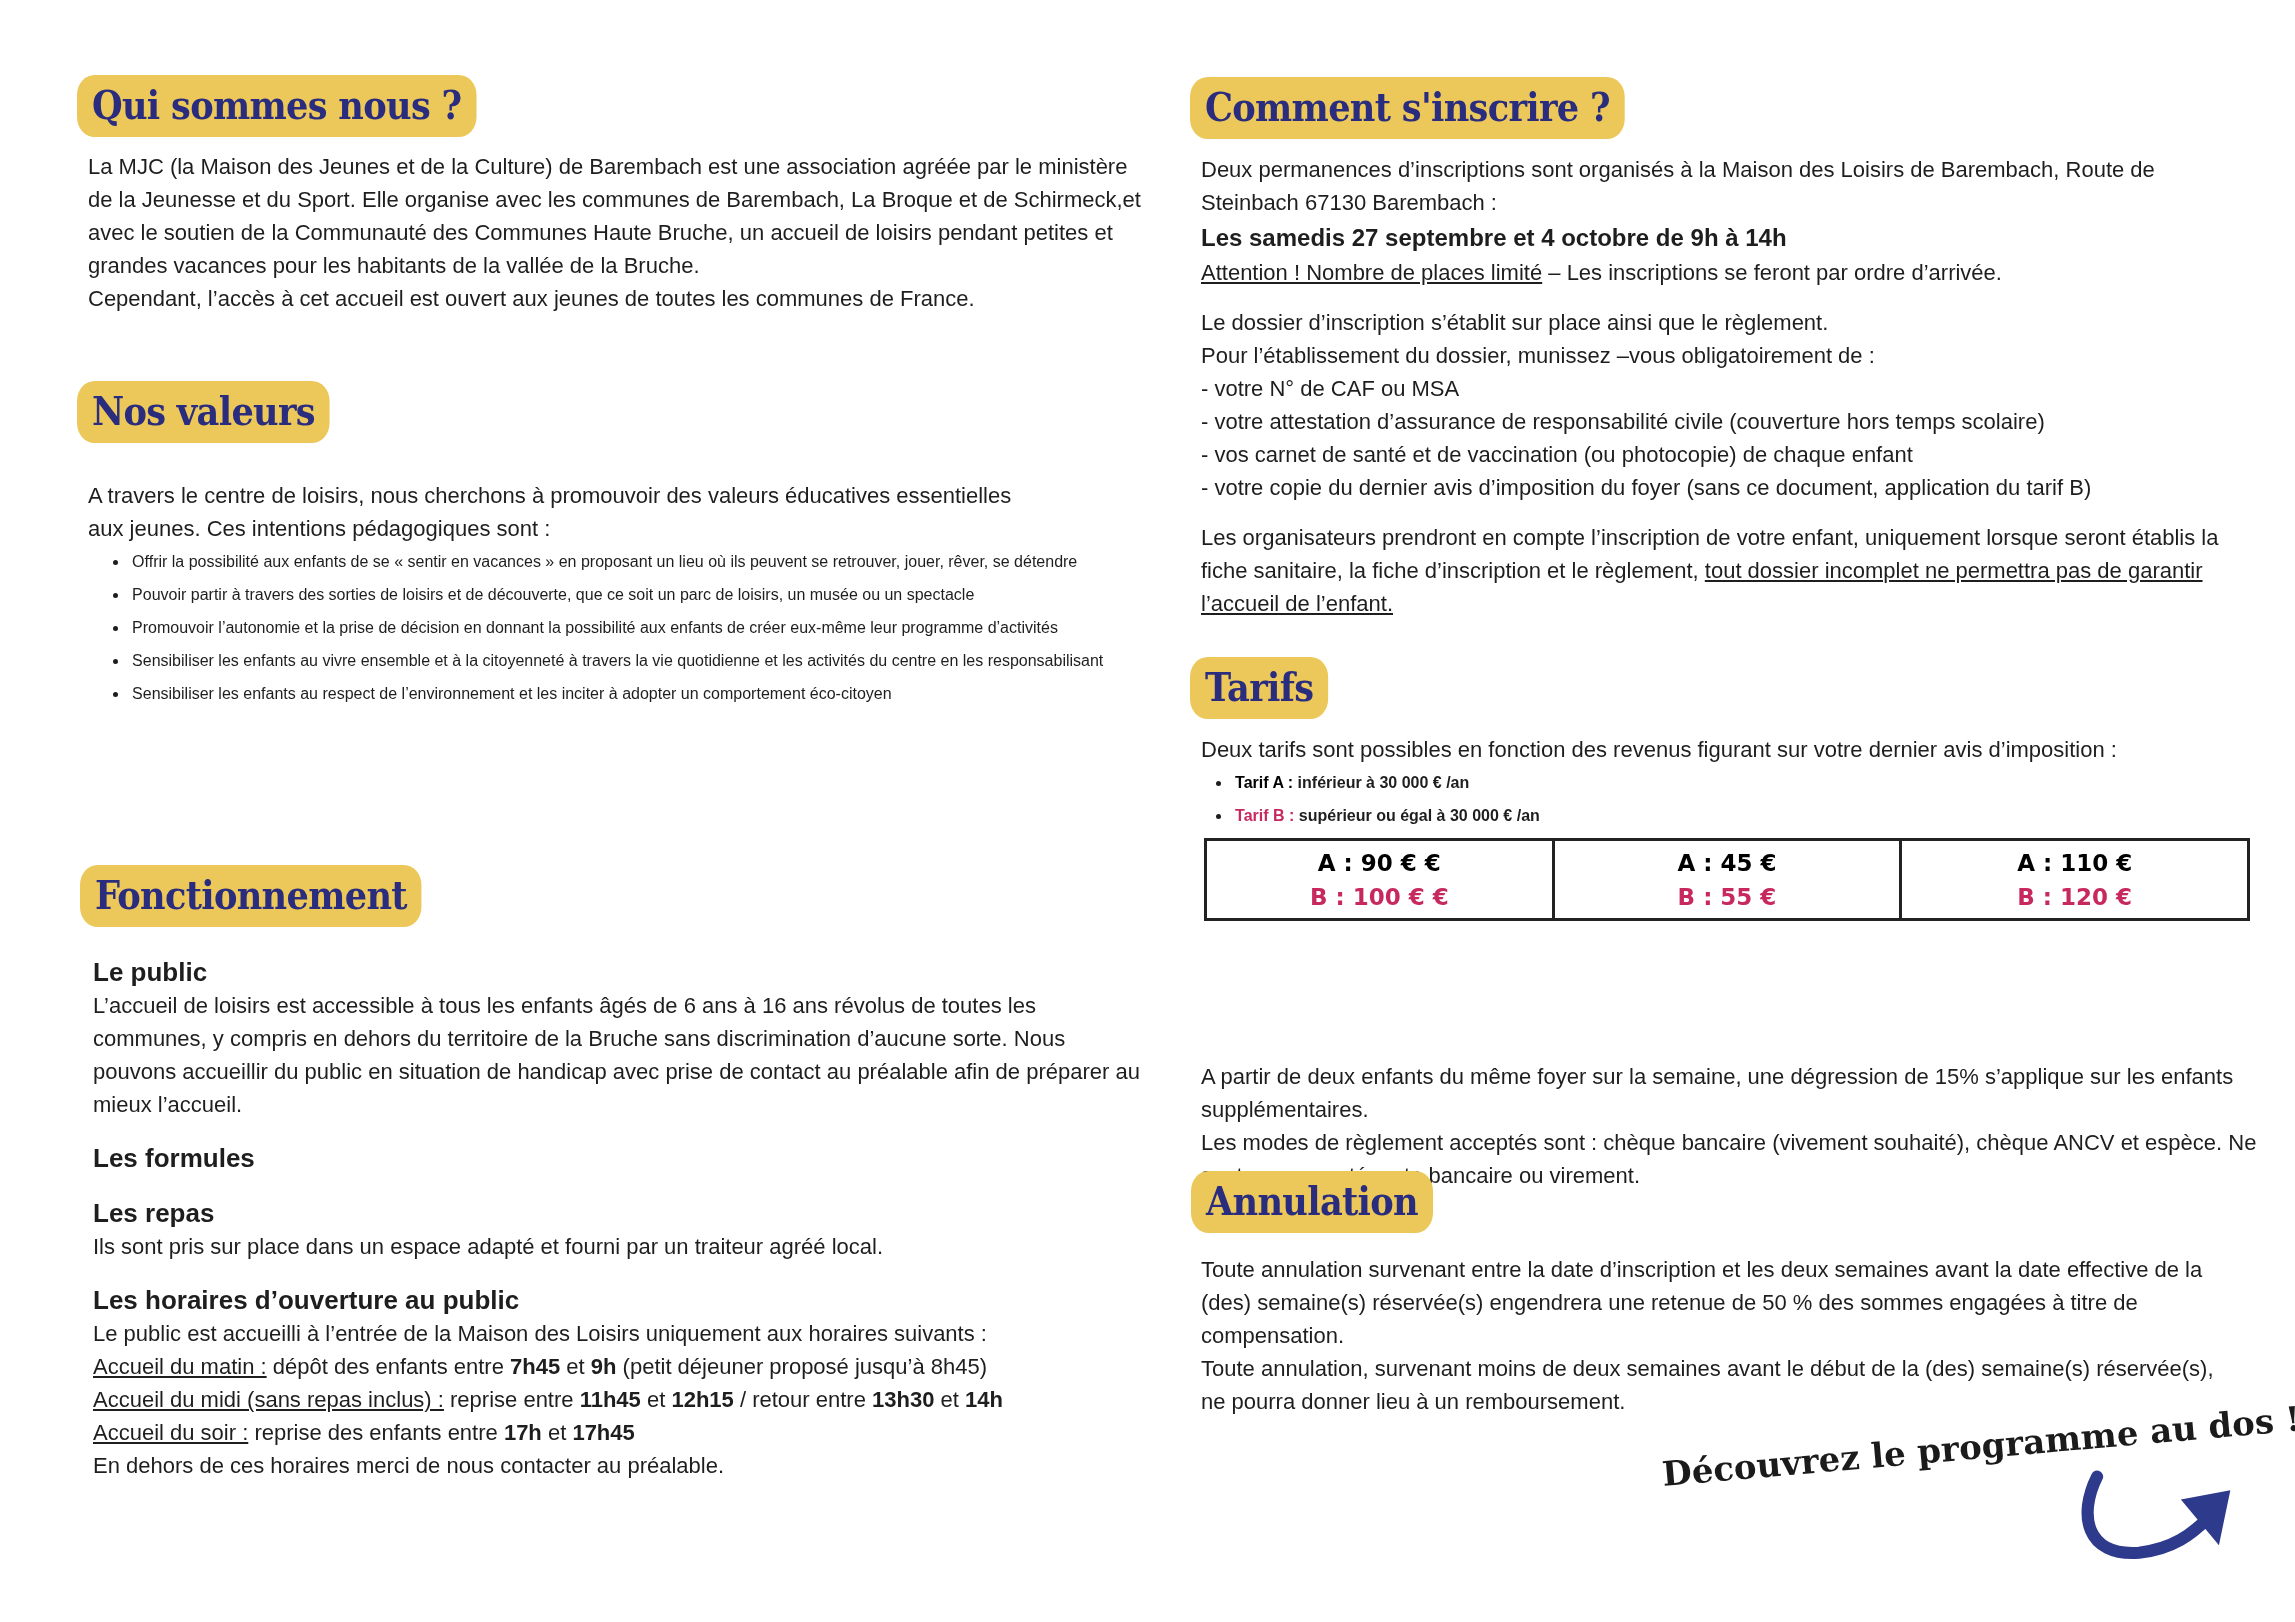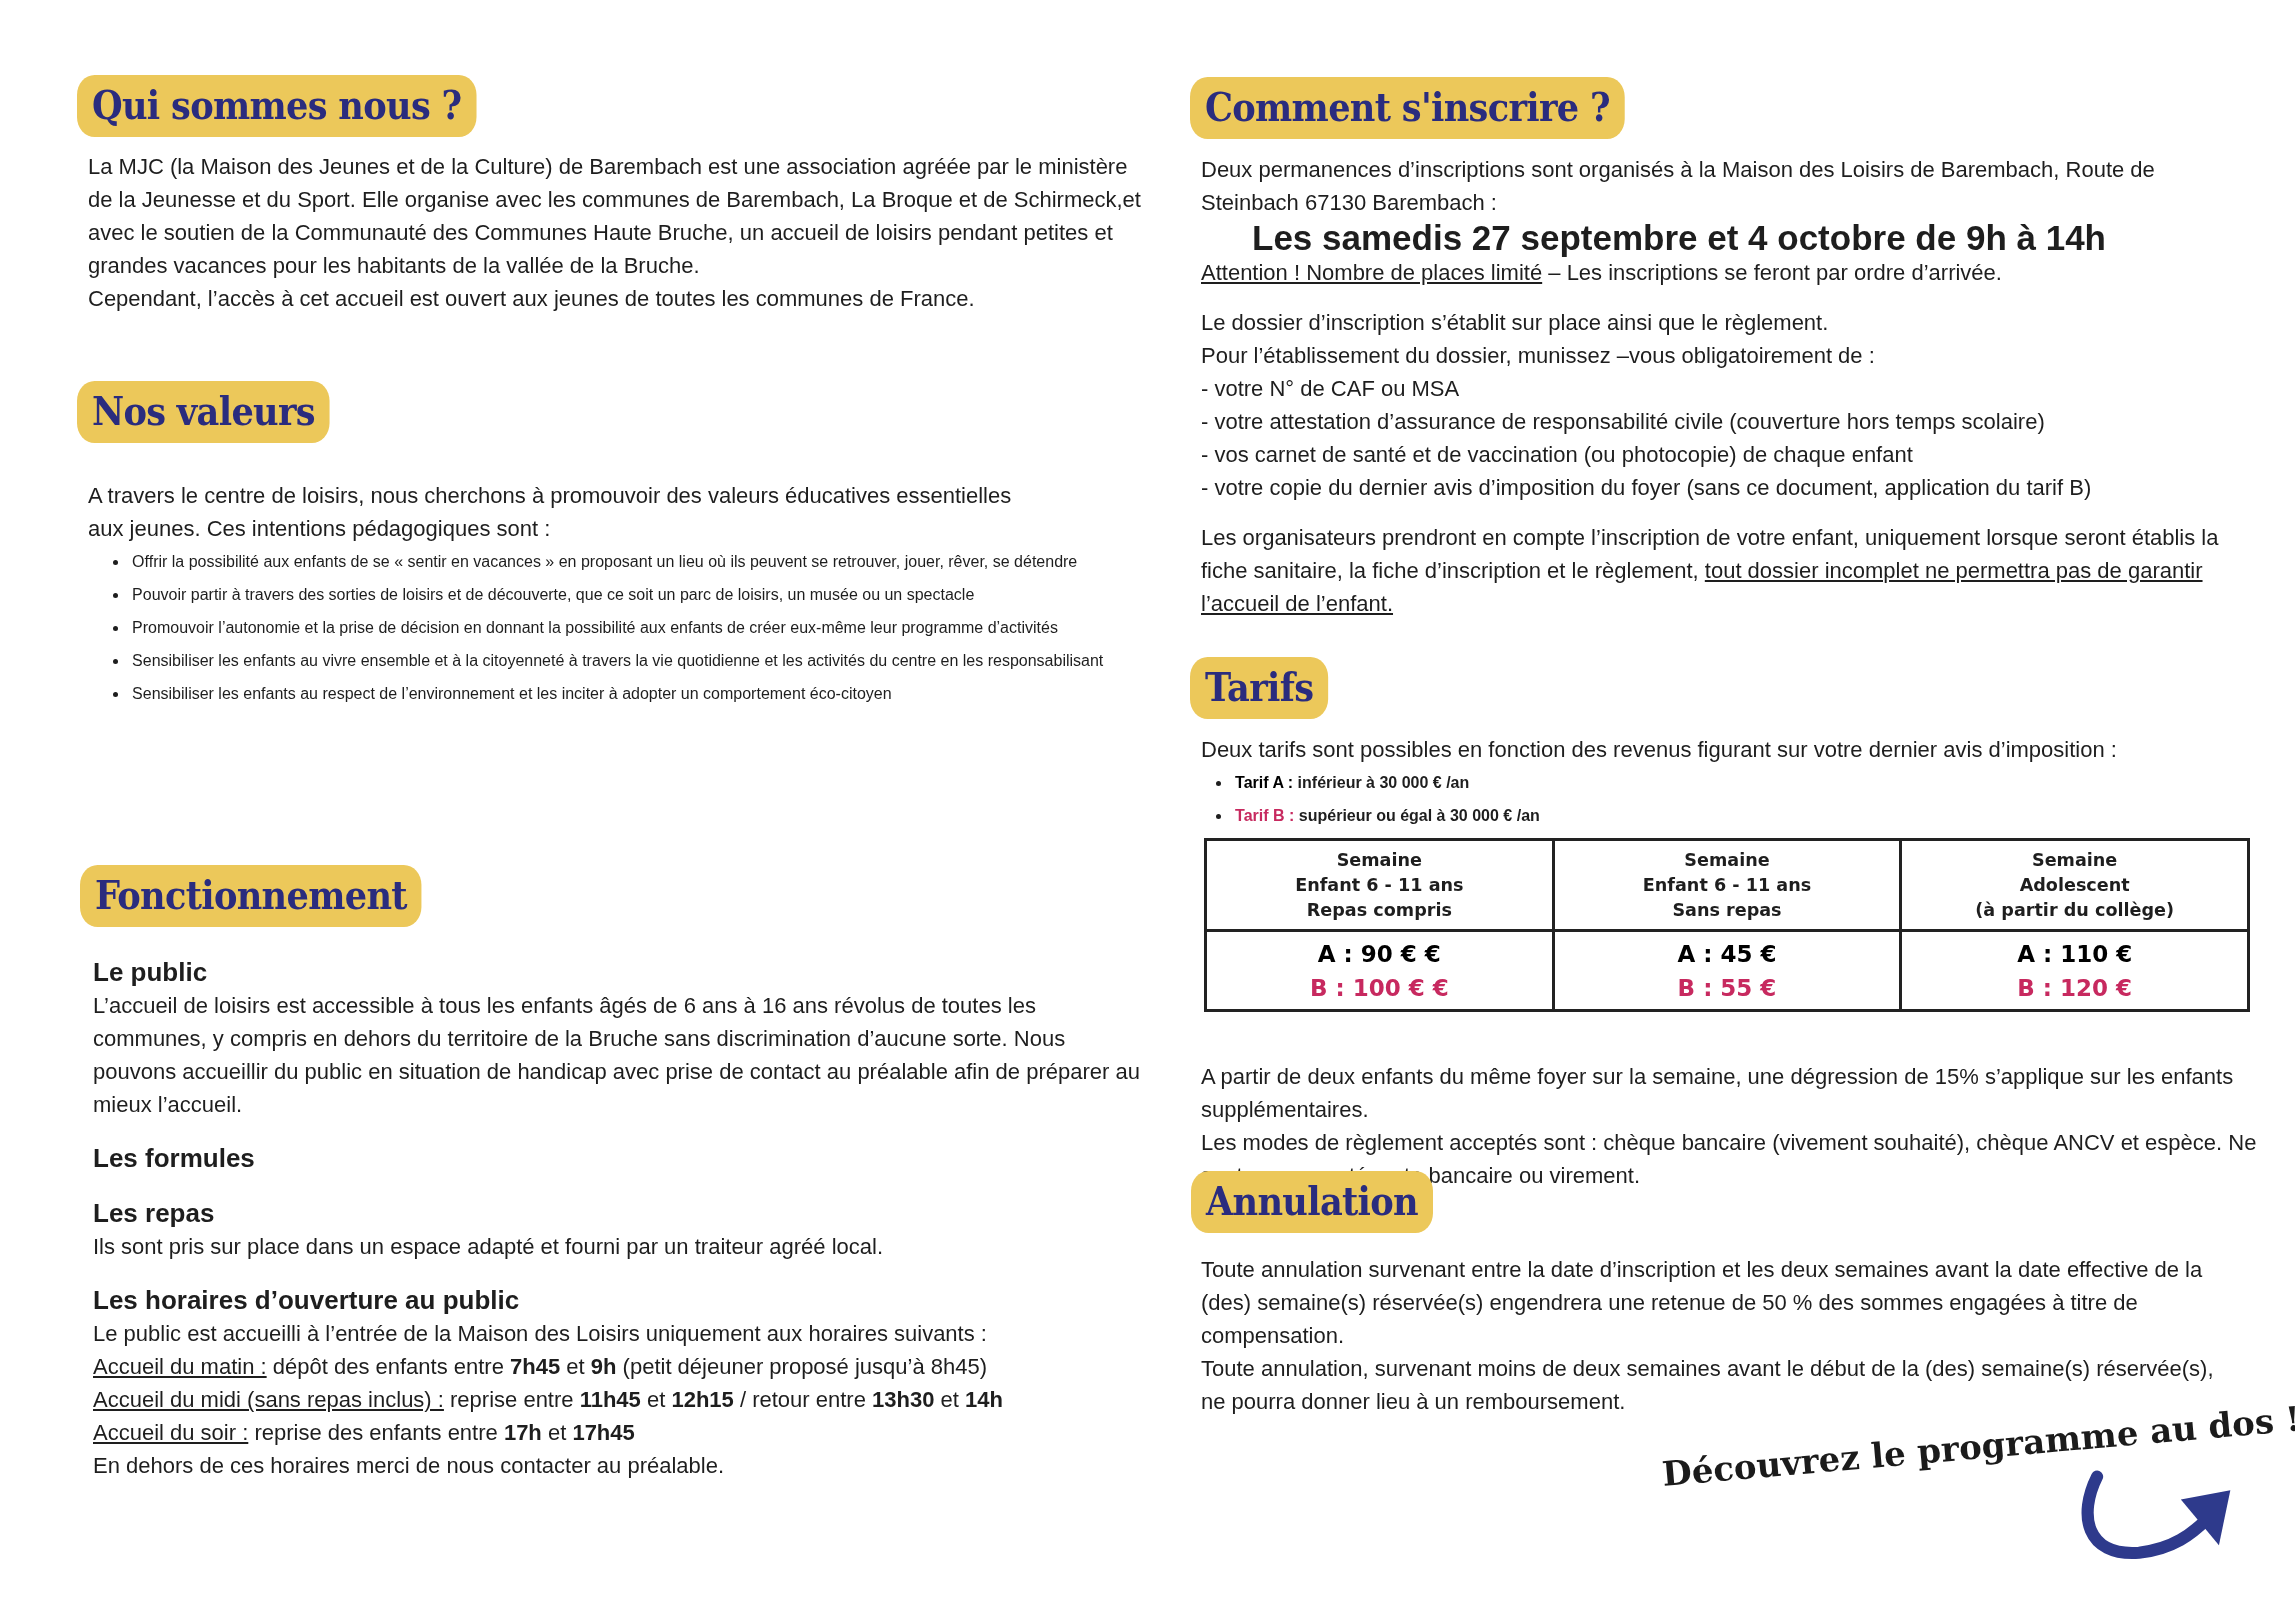--- a/index.html
+++ b/index.html
@@ -17,21 +17,21 @@
     transform:scaleX(0.88); transform-origin:left center;
     white-space:nowrap;
   }
   .para { font-size:22px; line-height:33px; margin:0; }
   .para p { margin:0; }
   .sub { font-weight:bold; font-size:26px; line-height:33px; margin:0; }
   ul.bullets { margin:0; padding-left:44px; font-size:16px; line-height:33px; }
   ul.bullets li { padding-left:3.1px; }
   .u { text-decoration:underline; }
   .b { font-weight:bold; }
-  .big-date { font-weight:bold; font-size:35px; text-align:center; line-height:37px; }
+  .big-date { font-weight:bold; font-size:24px; line-height:37px; }
   .tarif-a { color:#000000; font-weight:bold; }
   .tarif-b { color:#c7295f; font-weight:bold; }
   table.prices {
     position:absolute; border-collapse:collapse; border:3.8px solid #222;
     width:1087px; table-layout:fixed;
   }
   table.prices td {
     border:3.8px solid #222; text-align:center; vertical-align:middle;
     font-family:"DejaVu Sans", sans-serif;
   }
@@ -112,37 +112,20 @@
 <div class="abs para" style="left:1201px;top:733px;width:1087px;">
   <p>Deux tarifs sont possibles en fonction des revenus figurant sur votre dernier avis d’imposition :</p>
   <ul class="bullets" style="padding-left:31px;">
     <li><span class="tarif-a">Tarif A :</span><span class="b"> inférieur à 30 000 € /an</span></li>
     <li><span class="tarif-b">Tarif B :</span><span class="b"> supérieur ou égal à 30 000 € /an</span></li>
   </ul>
 </div>
 
 <table class="prices" style="left:1204px;top:838px;width:1046px;">
   <tbody>
-      <tr>
-    <td class="hd">
-      <div>Semaine</div>
-      <div>Enfant 6 - 11 ans</div>
-      <div>Repas compris</div>
-    </td>
-    <td class="hd">
-      <div>Semaine</div>
-      <div>Enfant 6 - 11 ans</div>
-      <div>Sans repas</div>
-    </td>
-    <td class="hd">
-      <div>Semaine</div>
-      <div>Adolescent</div>
-      <div>(à partir du collège)</div>
-    </td>
-  </tr>
   <tr>
     <td class="pv">
       <div class="tarif-a">A : 90 € €</div>
       <div class="tarif-b">B : 100 € €</div>
     </td>
     <td class="pv">
       <div class="tarif-a">A : 45 €</div>
       <div class="tarif-b">B : 55 €</div>
     </td>
     <td class="pv">

